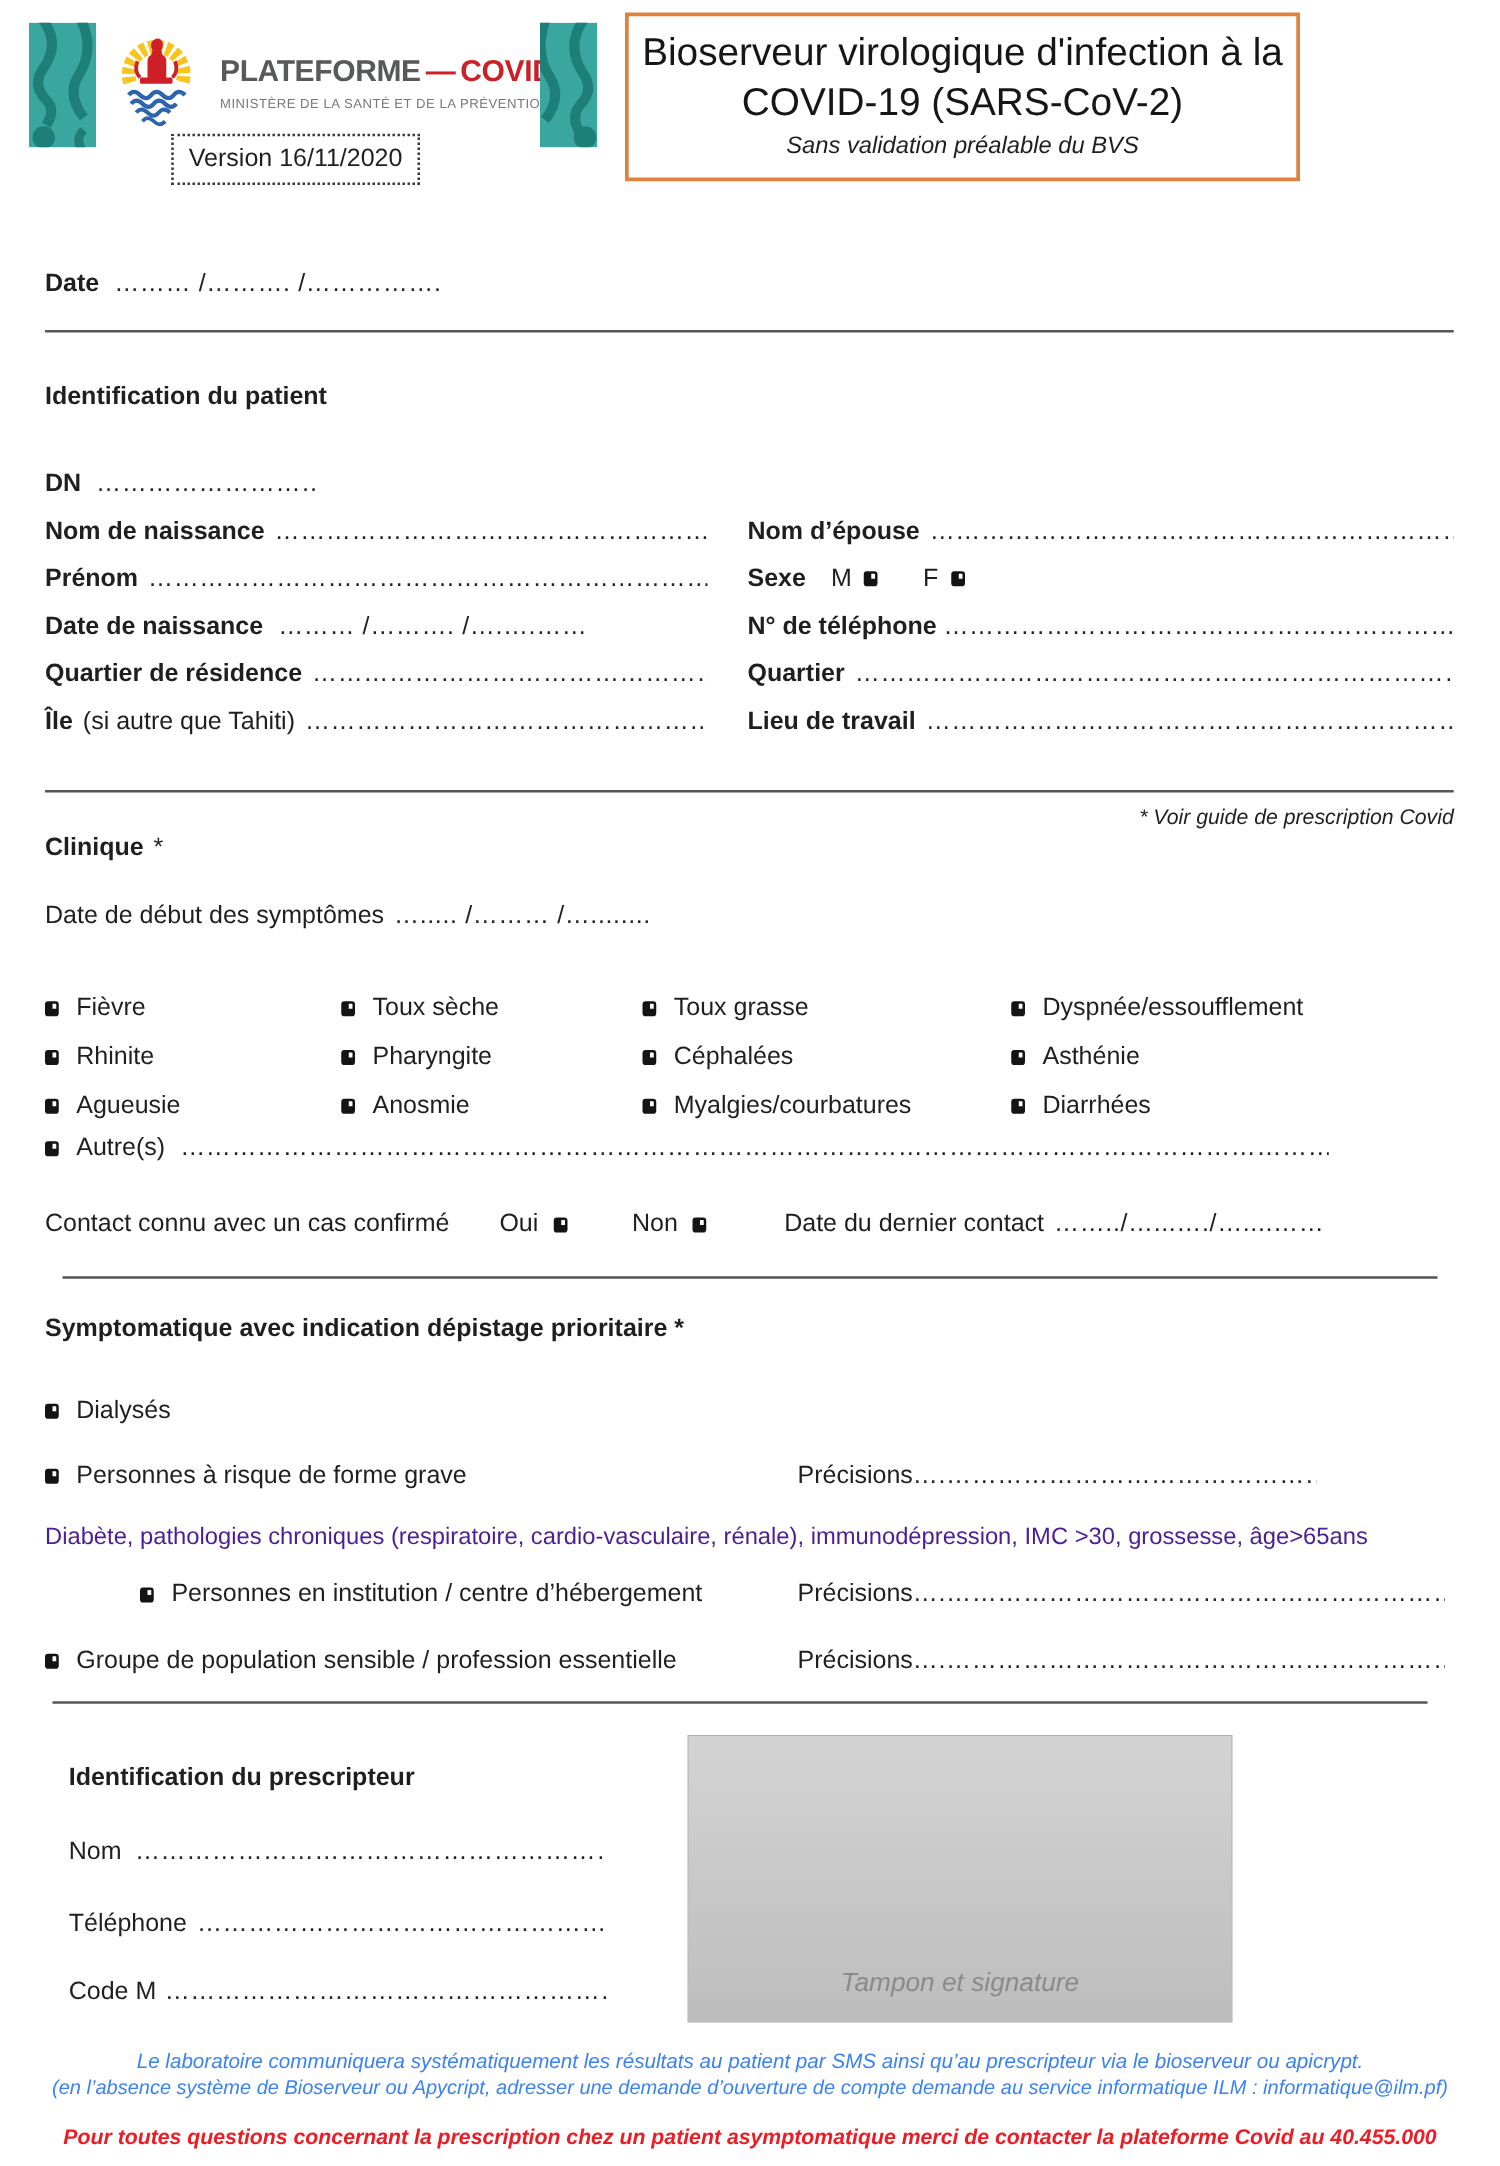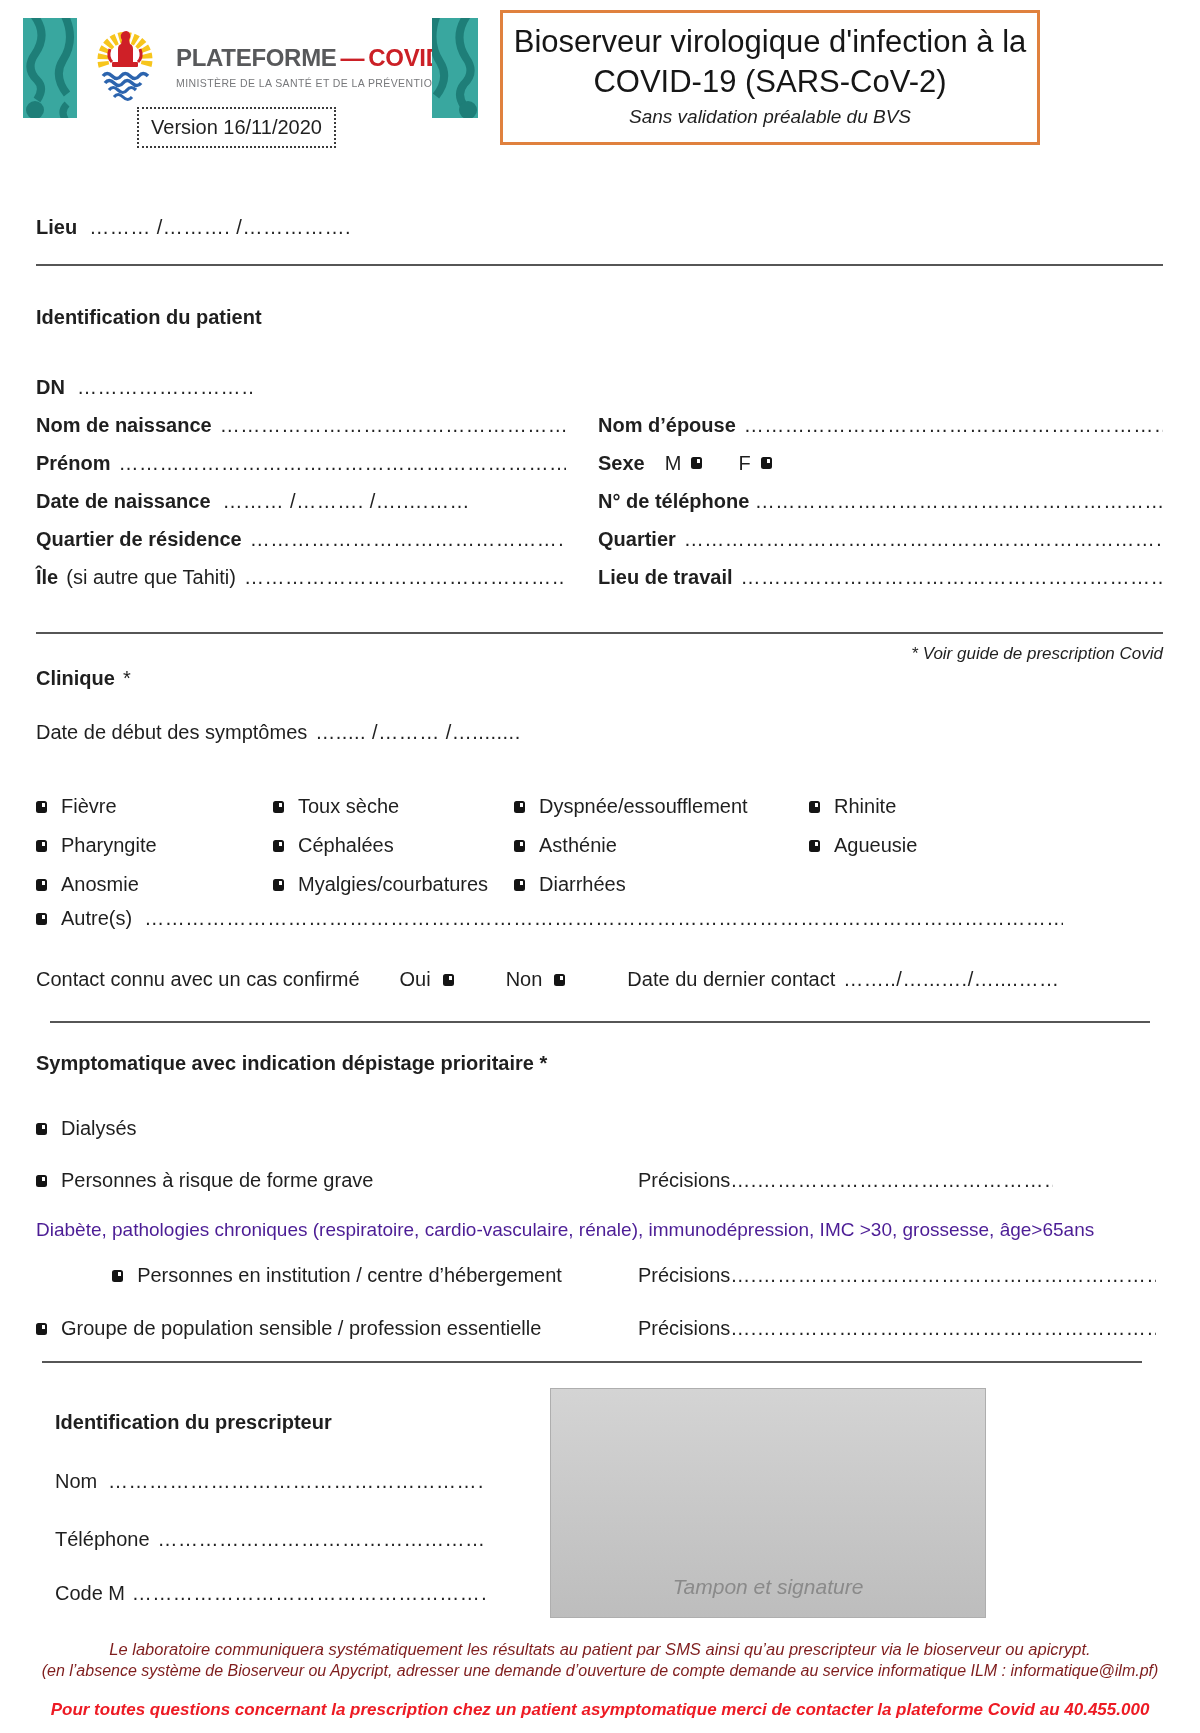--- a/index.html
+++ b/index.html
@@ -49,21 +49,21 @@
   .sym-item .cb { margin-right:14px; }
   .note-small { font-size:19px; color:#4c1d95; white-space:nowrap; }
   .stamp-box {
     background:linear-gradient(180deg,#d4d4d4,#bdbdbd);
     border:1px solid #aeaeae;
   }
   .stamp-text {
     position:absolute; left:0; right:0; bottom:18px; text-align:center;
     font-style:italic; font-size:21px; color:#8a8a8a;
   }
-  .footer-gray { text-align:center; font-style:italic; font-size:16.5px; color:#7f1d1d; white-space:nowrap; }
+  .footer-gray { text-align:center; font-style:italic; font-size:16.5px; color:#3b82f6; white-space:nowrap; }
   .footer-alert { text-align:center; font-style:italic; font-weight:bold; font-size:17px; color:#ED1B24; white-space:nowrap; }
 </style>
 </head>
 <body>
 
 <div class="page">
 
   <div class="abs teal-block" style="left:23px; top:18px; width:54px; height:100px;">
     <svg width="54" height="100" viewBox="0 0 54 100" preserveAspectRatio="none">
       <rect width="54" height="100" fill="#39A79F"></rect>
@@ -108,21 +108,21 @@
 
   <div class="abs title-box" style="left:500px; top:10px; width:540px; height:135px;">
     <div class="title-main">
       <div>Bioserveur virologique d'infection à la</div>
       <div>COVID-19 (SARS-CoV-2)</div>
     </div>
     <div class="title-sub">Sans validation préalable du BVS</div>
   </div>
 
   <div class="abs row" style="left:36px; top:216px;">
-    <span class="b">Lieu</span>
+    <span class="b">Date</span>
     <span class="gap12"></span>
     <span class="dots">……… /………. /…………….</span>
   </div>
 
   <div class="abs rule" style="left:36px; top:264px; width:1127px;"></div>
 
   <div class="abs b" style="left:36px; top:306px;">Identification du patient</div>
 
   <div class="abs" style="left:36px; top:368px; width:530px;">
     <div class="prow">
@@ -210,20 +210,24 @@
   </div>
 
   <div class="abs sym-grid" style="left:36px; top:787px; width:1128px;">
     <div class="sym-item">
         <span class="cb"></span>
         <span>Fièvre</span>
       </div>
     <div class="sym-item">
         <span class="cb"></span>
         <span>Toux sèche</span>
+      </div>
+    <div class="sym-item">
+        <span class="cb"></span>
+        <span>Toux grasse</span>
       </div>
     <div class="sym-item">
         <span class="cb"></span>
         <span>Dyspnée/essoufflement</span>
       </div>
     <div class="sym-item">
         <span class="cb"></span>
         <span>Rhinite</span>
       </div>
     <div class="sym-item">

